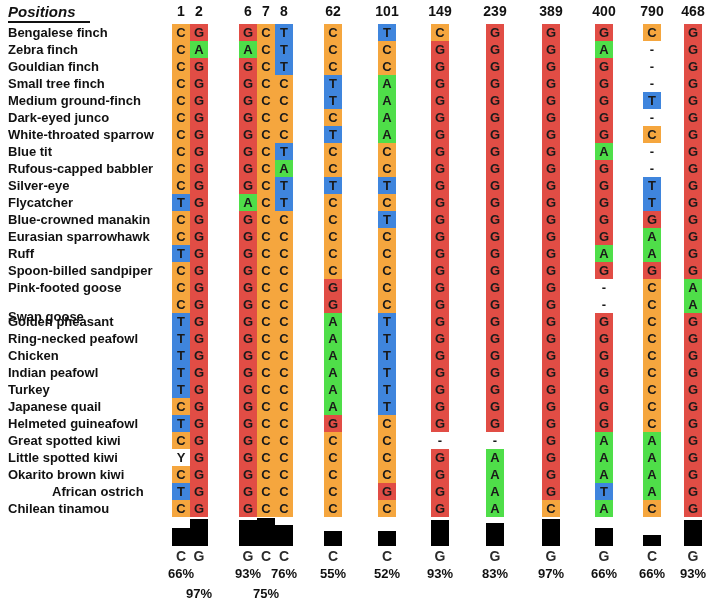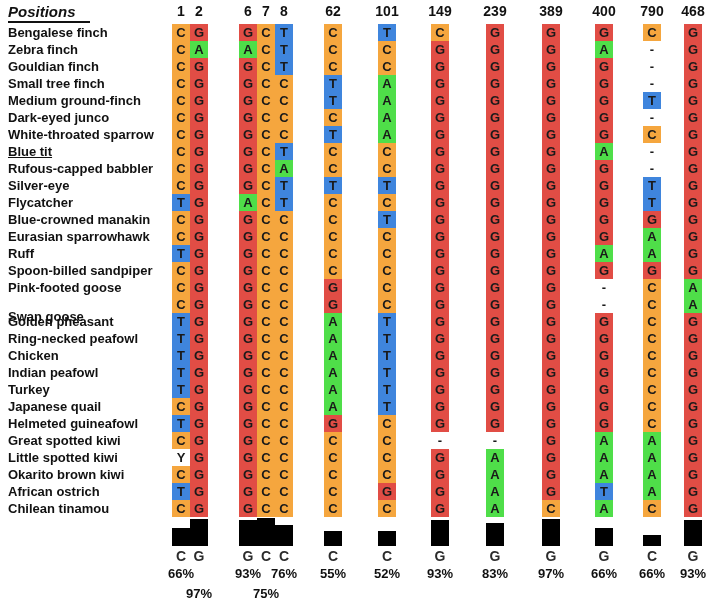--- a/index.html
+++ b/index.html
@@ -146,21 +146,21 @@
       <div class="cell abs" style="left: 257px; top: 126px; background: rgb(245, 166, 62);">C</div>
       <div class="cell abs" style="left: 275px; top: 126px; background: rgb(245, 166, 62);">C</div>
       <div class="cell abs" style="left: 324px; top: 126px; background: rgb(63, 133, 221);">T</div>
       <div class="cell abs" style="left: 378px; top: 126px; background: rgb(79, 222, 73);">A</div>
       <div class="cell abs" style="left: 431px; top: 126px; background: rgb(225, 77, 69);">G</div>
       <div class="cell abs" style="left: 486px; top: 126px; background: rgb(225, 77, 69);">G</div>
       <div class="cell abs" style="left: 542px; top: 126px; background: rgb(225, 77, 69);">G</div>
       <div class="cell abs" style="left: 595px; top: 126px; background: rgb(225, 77, 69);">G</div>
       <div class="cell abs" style="left: 643px; top: 126px; background: rgb(245, 166, 62);">C</div>
       <div class="cell abs" style="left: 684px; top: 126px; background: rgb(225, 77, 69);">G</div>
-      <div class="species-label abs" style="top: 143px; text-decoration: underline;">Blue tit</div>
+      <div class="species-label abs" style="top: 143px;">Blue tit</div>
       <div class="cell abs" style="left: 172px; top: 143px; background: rgb(245, 166, 62);">C</div>
       <div class="cell abs" style="left: 190px; top: 143px; background: rgb(225, 77, 69);">G</div>
       <div class="cell abs" style="left: 239px; top: 143px; background: rgb(225, 77, 69);">G</div>
       <div class="cell abs" style="left: 257px; top: 143px; background: rgb(245, 166, 62);">C</div>
       <div class="cell abs" style="left: 275px; top: 143px; background: rgb(63, 133, 221);">T</div>
       <div class="cell abs" style="left: 324px; top: 143px; background: rgb(245, 166, 62);">C</div>
       <div class="cell abs" style="left: 378px; top: 143px; background: rgb(245, 166, 62);">C</div>
       <div class="cell abs" style="left: 431px; top: 143px; background: rgb(225, 77, 69);">G</div>
       <div class="cell abs" style="left: 486px; top: 143px; background: rgb(225, 77, 69);">G</div>
       <div class="cell abs" style="left: 542px; top: 143px; background: rgb(225, 77, 69);">G</div>
@@ -426,21 +426,21 @@
       <div class="cell abs" style="left: 257px; top: 466px; background: rgb(245, 166, 62);">C</div>
       <div class="cell abs" style="left: 275px; top: 466px; background: rgb(245, 166, 62);">C</div>
       <div class="cell abs" style="left: 324px; top: 466px; background: rgb(245, 166, 62);">C</div>
       <div class="cell abs" style="left: 378px; top: 466px; background: rgb(245, 166, 62);">C</div>
       <div class="cell abs" style="left: 431px; top: 466px; background: rgb(225, 77, 69);">G</div>
       <div class="cell abs" style="left: 486px; top: 466px; background: rgb(79, 222, 73);">A</div>
       <div class="cell abs" style="left: 542px; top: 466px; background: rgb(225, 77, 69);">G</div>
       <div class="cell abs" style="left: 595px; top: 466px; background: rgb(79, 222, 73);">A</div>
       <div class="cell abs" style="left: 643px; top: 466px; background: rgb(79, 222, 73);">A</div>
       <div class="cell abs" style="left: 684px; top: 466px; background: rgb(225, 77, 69);">G</div>
-      <div class="species-label abs" style="top: 483px;">African ostrich</div>
+      <div class="species-label abs" style="top: 483px; margin-left: 44px;">African ostrich</div>
       <div class="cell abs" style="left: 172px; top: 483px; background: rgb(63, 133, 221);">T</div>
       <div class="cell abs" style="left: 190px; top: 483px; background: rgb(225, 77, 69);">G</div>
       <div class="cell abs" style="left: 239px; top: 483px; background: rgb(225, 77, 69);">G</div>
       <div class="cell abs" style="left: 257px; top: 483px; background: rgb(245, 166, 62);">C</div>
       <div class="cell abs" style="left: 275px; top: 483px; background: rgb(245, 166, 62);">C</div>
       <div class="cell abs" style="left: 324px; top: 483px; background: rgb(245, 166, 62);">C</div>
       <div class="cell abs" style="left: 378px; top: 483px; background: rgb(225, 77, 69);">G</div>
       <div class="cell abs" style="left: 431px; top: 483px; background: rgb(225, 77, 69);">G</div>
       <div class="cell abs" style="left: 486px; top: 483px; background: rgb(79, 222, 73);">A</div>
       <div class="cell abs" style="left: 542px; top: 483px; background: rgb(225, 77, 69);">G</div>

